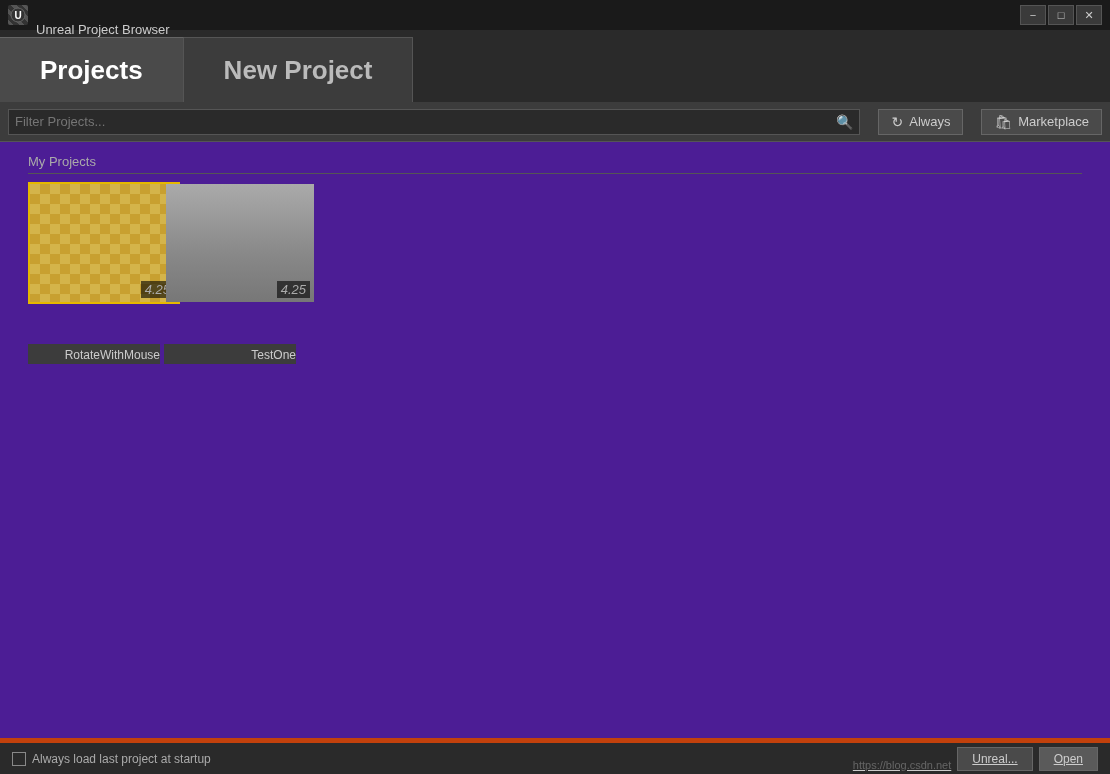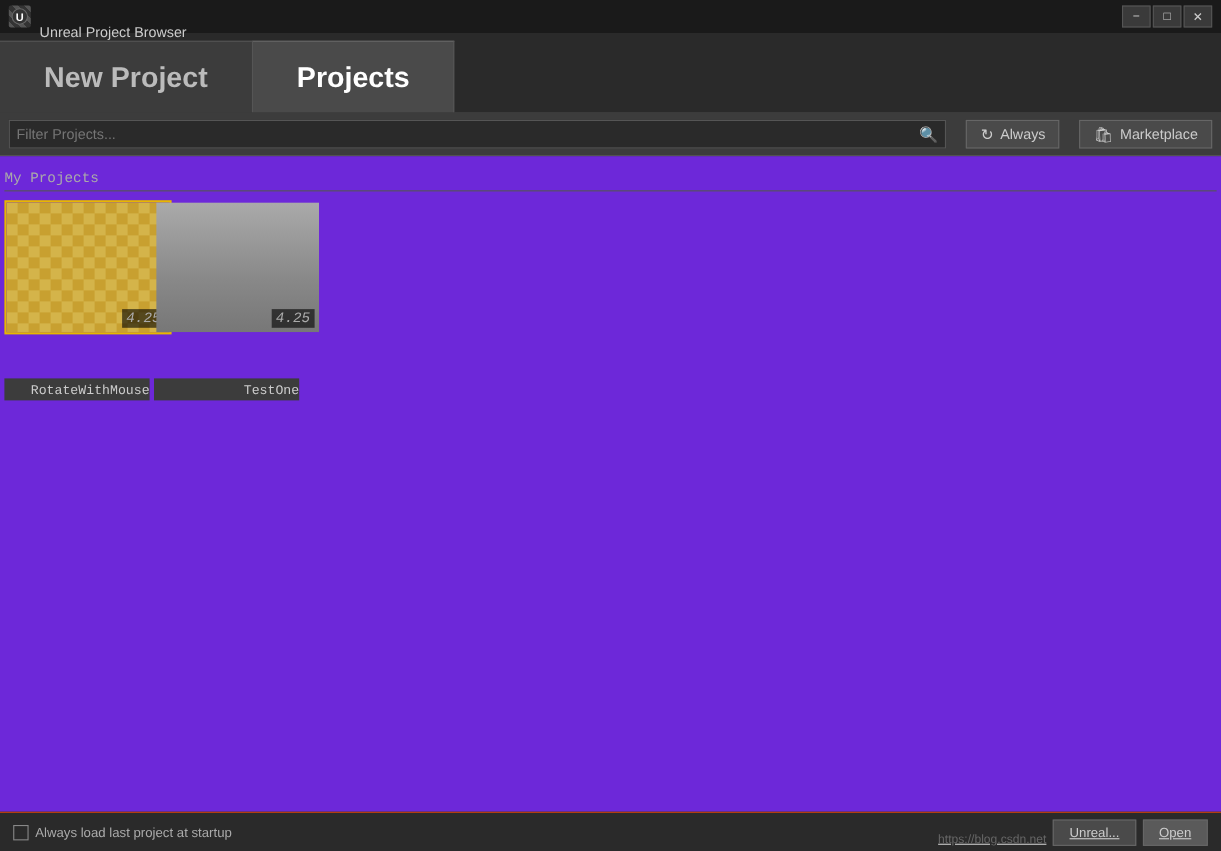--- a/index.html
+++ b/index.html
@@ -134,25 +134,24 @@
       align-items: center;
       gap: 6px;
       font-size: 13px;
     }
     .toolbar-btn .btn-icon {
       font-size: 14px;
     }
 
     
     .content {
-      background: #6d28d9;
-      padding: 12px 4px;
+      background: #4c1d95;
+      padding: 12px 28px;
       height: calc(774px - 30px - 72px - 40px - 36px);
       overflow: auto;
-      font-family: Liberation Mono, monospace;
     }
     .section-title {
       font-size: 13px;
       color: #aaa;
       margin-bottom: 8px;
       padding-bottom: 4px;
       border-bottom: 1px solid #555;
     }
     .projects-grid {
       display: flex;
@@ -234,21 +233,21 @@
       position: absolute;
       bottom: 0;
       left: 0;
       right: 0;
       height: 36px;
       background: #2a2a2a;
       display: flex;
       align-items: center;
       justify-content: space-between;
       padding: 0 12px;
-      border-top: 1px solid #c2410c;
+      border-top: 5px solid #c2410c;
     }
     .startup-check {
       display: flex;
       align-items: center;
       gap: 6px;
       font-size: 12px;
       color: #aaa;
     }
     .checkbox {
       width: 14px;
@@ -299,25 +298,25 @@
     <span class="title-bar-title">Unreal Project Browser</span>
   </div>
   <div class="title-bar-controls">
     <button class="title-btn">−</button>
     <button class="title-btn">□</button>
     <button class="title-btn close">✕</button>
   </div>
 </div>
 
 <div class="tab-bar">
+  <div class="tab active">
+    <span>Projects</span>
+  </div>
   <div class="tab">
     <span>New Project</span>
-  </div>
-  <div class="tab active">
-    <span>Projects</span>
   </div>
 </div>
 
 <div class="toolbar">
   <div class="search-container">
     <input class="search-input" type="text" placeholder="Filter Projects..." style="">
     <span class="search-icon">🔍</span>
   </div>
   <button class="toolbar-btn">
     <span class="btn-icon">↻</span>

